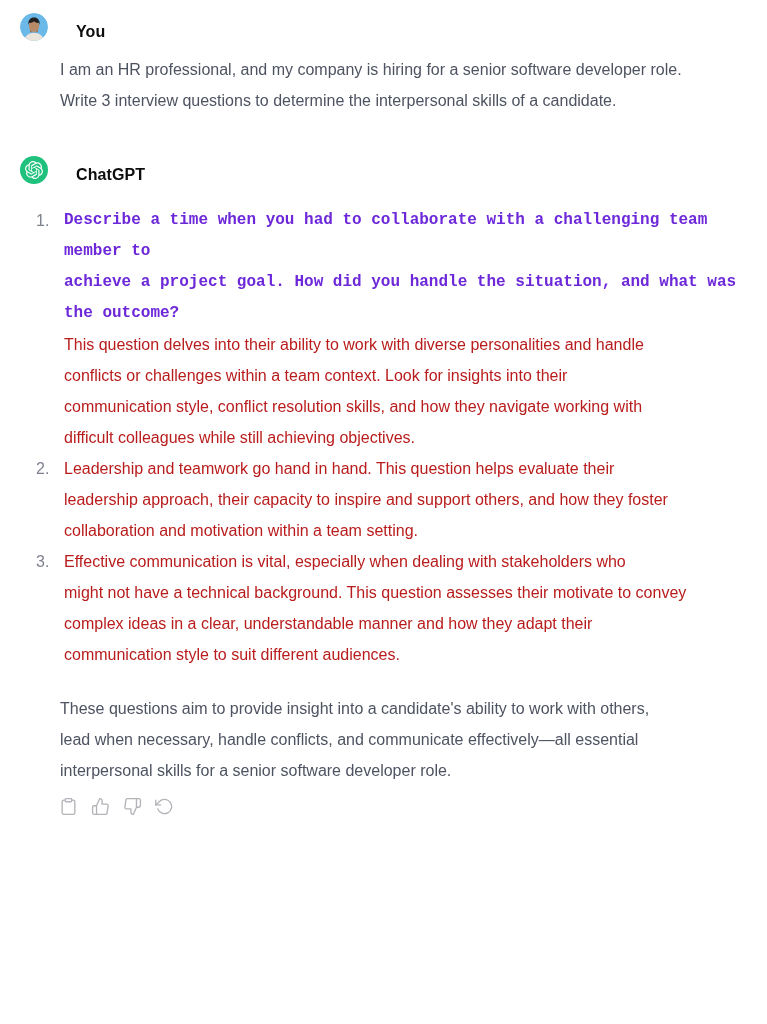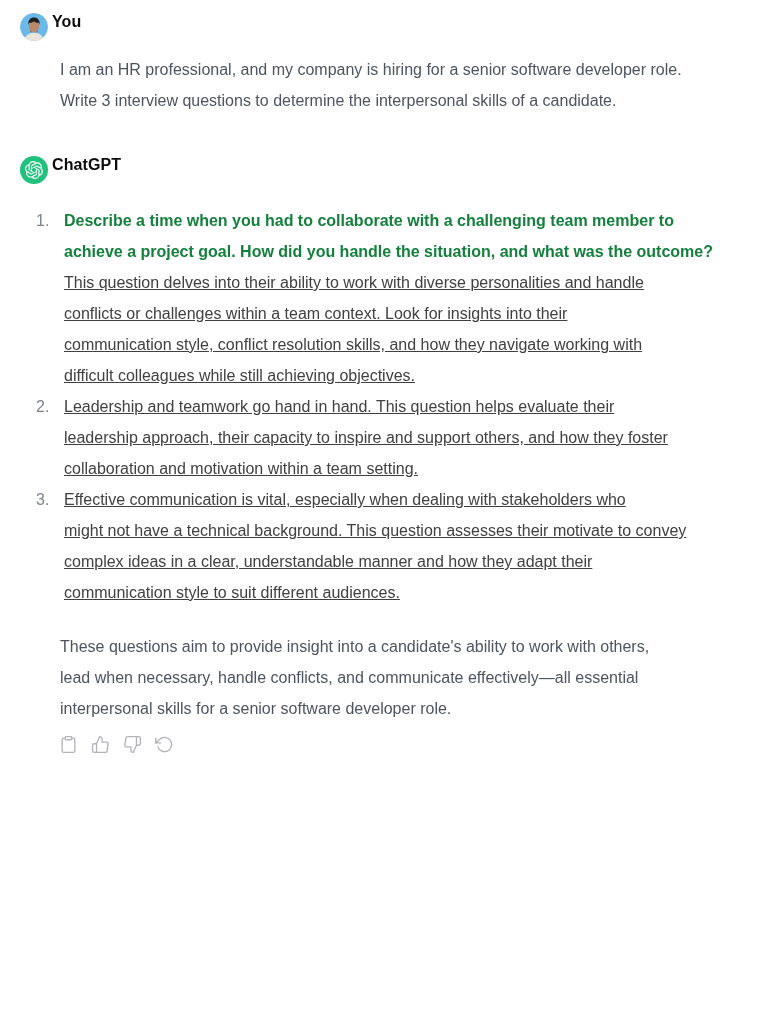--- a/index.html
+++ b/index.html
@@ -12,22 +12,22 @@
     font-family: "Liberation Sans", sans-serif;
     color: #4e5361;
   }
   .chat { padding: 13px 10px 0 20px; }
 
   .message { margin-bottom: 40px; }
   .message:last-child { margin-bottom: 0; }
 
   .msg-header {
     display: flex;
-    align-items: flex-start;
-    gap: 4px;
+    align-items: flex-end;
+    gap: 28px;
     height: 28px;
     margin-bottom: 13px;
   }
   .avatar {
     width: 28px; height: 28px;
     border-radius: 50%;
     overflow: hidden;
     flex: 0 0 28px;
   }
   .logo-badge {
@@ -66,27 +66,27 @@
   .qnum {
     flex: 0 0 28px;
     width: 28px;
     color: #7e828f;
     font-size: 16px;
     line-height: 31px;
   }
   .qcontent { flex: 1; }
   .qtitle {
     font-weight: 700;
-    color: #15803d;
+    color: #6d28d9;
     white-space: pre-line;
+    font-family: Liberation Mono, monospace;
   }
   .qexpl {
-    color: #404040;
+    color: #b91c1c;
     white-space: pre-line;
-    text-decoration: underline;
   }
 
   .actions {
     display: flex;
     align-items: center;
     gap: 9px;
     margin-top: 9px;
     margin-left: -3px;
   }
   .action-btn {

